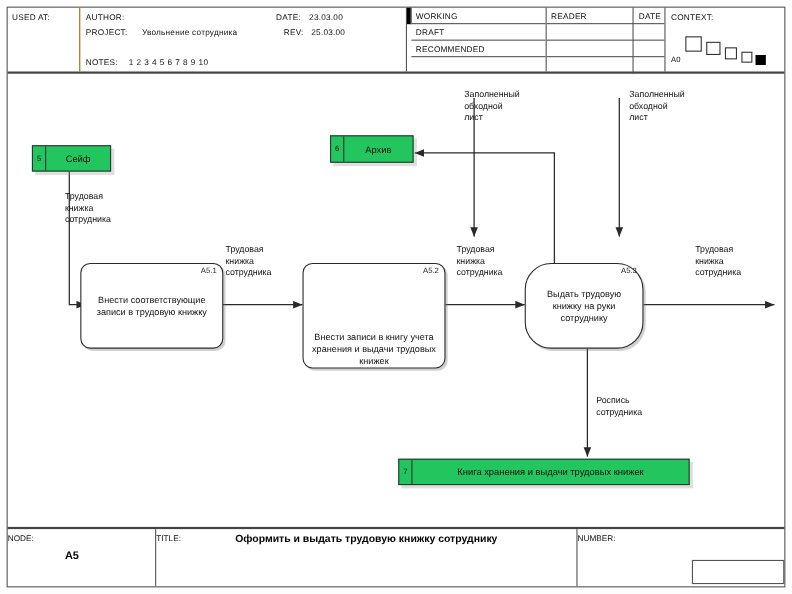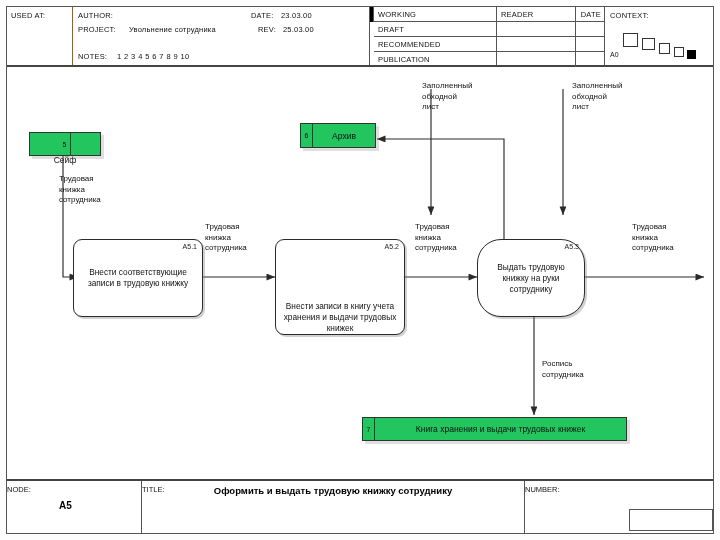--- a/index.html
+++ b/index.html
@@ -229,21 +229,20 @@
       </div>
 
       <div class="hdr-cell col-status">
         <div class="status-sq"></div>
       </div>
 
       <div class="hdr-cell col-wk">
         <div class="wk-row" style="top:0px;">WORKING</div>
         <div class="wk-row" style="top:15px;">DRAFT</div>
         <div class="wk-row" style="top:30px;">RECOMMENDED</div>
-        <div class="wk-row" style="top:45px; border-bottom:none;">PUBLICATION</div>
       </div>
 
       <div class="hdr-cell col-reader">
         <div class="rd-row" style="top:0px;">
           <span class="hdr-lbl" style="left:4px; top:3px;">READER</span>
           <span class="rd-datecell">DATE</span>
         </div>
         <div class="rd-row" style="top:15px;"></div>
         <div class="rd-row" style="top:30px;"></div>
         <div class="rd-row" style="top:45px; border-bottom:none;"></div>
@@ -286,21 +285,21 @@
           <path d="M556,22 L556,148" marker-end="url(#ah)"></path>
 
           <path d="M497,210 L497,72 L370,72" marker-end="url(#ah)"></path>
 
           <path d="M527,250 L527,348" marker-end="url(#ah)"></path>
 
           <path d="M345,69 L333,69"></path>
         </g>
       </svg>
 
-      <div class="store" style="left:22px; top:65px; width:72px; height:24px;flex-direction:column;">
+      <div class="store" style="left:22px; top:65px; width:72px; height:24px;">
         <div class="store-num">5</div>
         <div class="store-name">Сейф</div>
       </div>
 
       <div class="store" style="left:293px; top:56px; width:76px; height:25px;">
         <div class="store-num">6</div>
         <div class="store-name">Архив</div>
       </div>
 
       <div class="store" style="left:355px; top:350px; width:265px; height:24px;">

